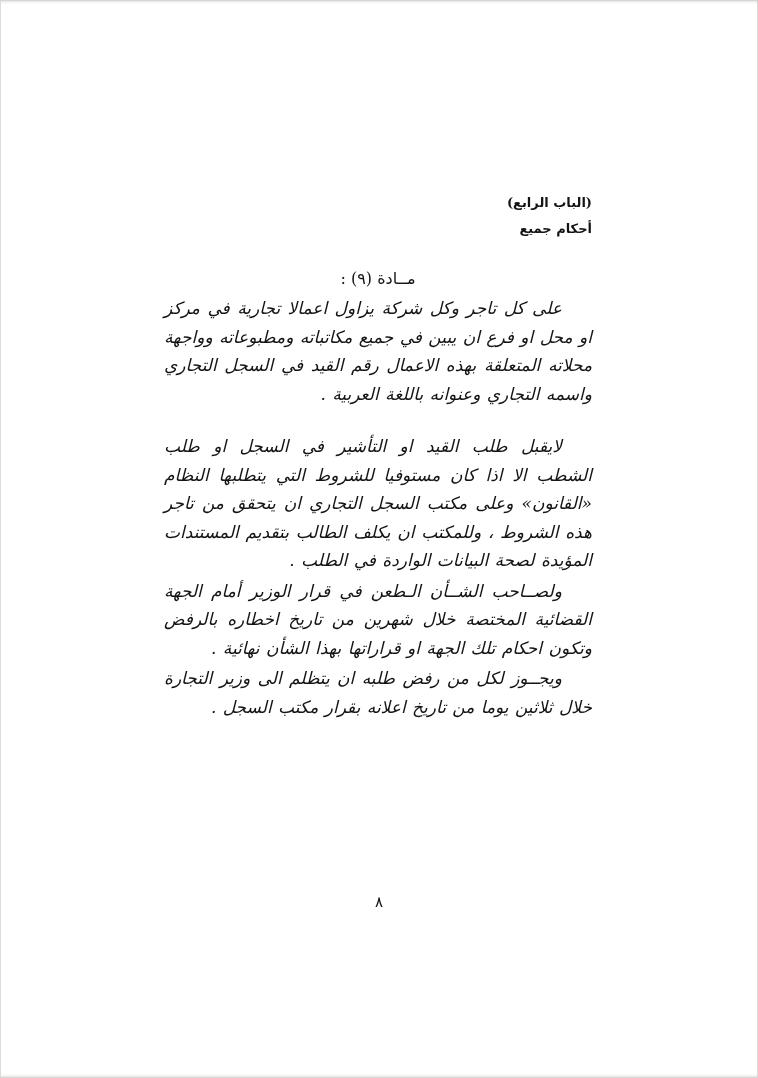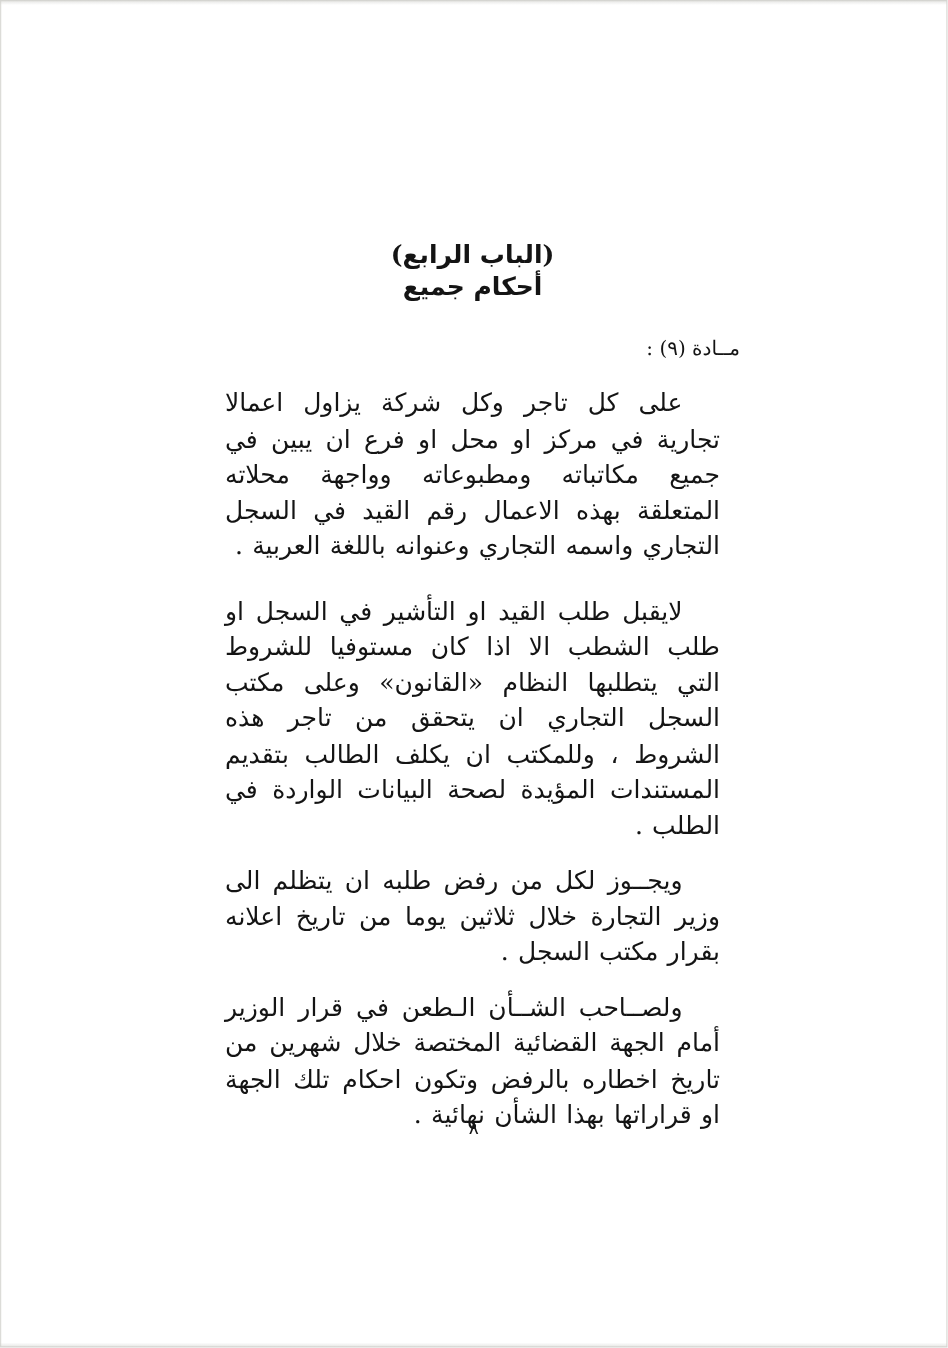--- a/index.html
+++ b/index.html
@@ -20,41 +20,42 @@
   }
   .content {
     position: absolute;
     top: 190px;
     right: 166px;
     width: 428px;
     direction: rtl;
   }
   .chapter-title,
   .chapter-subtitle {
-    text-align: center;
     font-weight: bold;
-    font-size: 20px;
+    font-size: 13px;
     margin: 0;
     line-height: 26px;
   }
   .article {
     margin-top: 24px;
   }
   .article-heading {
     font-size: 16px;
     line-height: 26px;
     margin: 0 0 2px 0;
+    text-align: center;
   }
   .article p {
-    font-size: 20px;
+    font-size: 17px;
     line-height: 28.5px;
-    margin: 16px;
+    margin: 0;
     text-align: justify;
     text-indent: 30px;
     word-spacing: 1px;
+    font-style: italic;
   }
   .article p + p {
     margin-top: 2px;
   }
   .page-number {
     position: absolute;
     top: 893px;
     left: 0;
     right: 0;
     text-align: center;
@@ -87,22 +88,22 @@
     <h1 class="chapter-title">(الباب الرابع)</h1>
     <h2 class="chapter-subtitle">أحكام جميع</h2>
 
     <div class="article">
       <div class="article-heading">مــادة (٩) :</div>
       <p>على كل تاجر وكل شركة يزاول اعمالا تجارية في مركز او محل او فرع ان يبين في جميع مكاتباته ومطبوعاته وواجهة محلاته المتعلقة بهذه الاعمال رقم القيد في السجل التجاري واسمه التجاري وعنوانه باللغة العربية .</p>
     </div>
 
     <div class="article">
       <p>لايقبل طلب القيد او التأشير في السجل او طلب الشطب الا اذا كان مستوفيا للشروط التي يتطلبها النظام «القانون» وعلى مكتب السجل التجاري ان يتحقق من تاجر هذه الشروط ، وللمكتب ان يكلف الطالب بتقديم المستندات المؤيدة لصحة البيانات الواردة في الطلب .</p>
+      <p>ولصــاحب الشــأن الـطعن في قرار الوزير أمام الجهة القضائية المختصة خلال شهرين من تاريخ اخطاره بالرفض وتكون احكام تلك الجهة او قراراتها بهذا الشأن نهائية .</p>
       <p>ويجــوز لكل من رفض طلبه ان يتظلم الى وزير التجارة خلال ثلاثين يوما من تاريخ اعلانه بقرار مكتب السجل .</p>
-      <p>ولصــاحب الشــأن الـطعن في قرار الوزير أمام الجهة القضائية المختصة خلال شهرين من تاريخ اخطاره بالرفض وتكون احكام تلك الجهة او قراراتها بهذا الشأن نهائية .</p>
     </div>
 
     <div class="article">
     </div>
   </div>
 
   <div class="page-number">٨</div>
 
   <div class="scan-edge-bottom"></div>
 </div>

